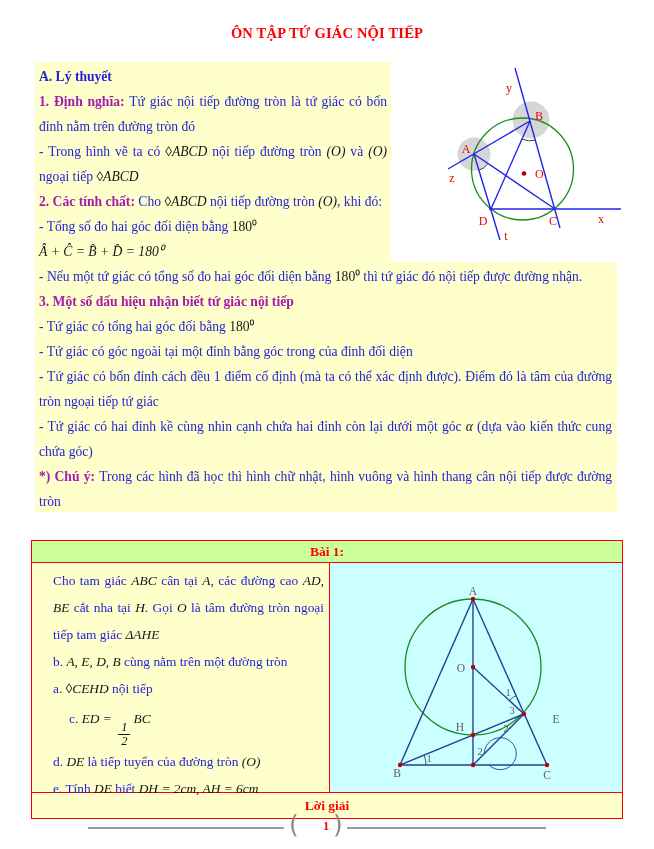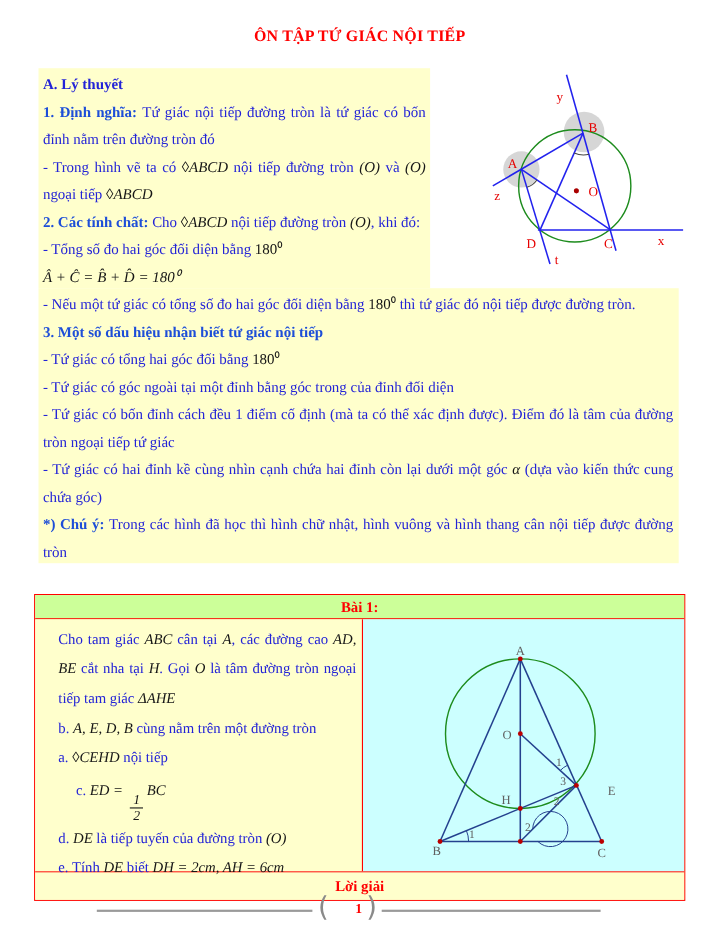--- a/index.html
+++ b/index.html
@@ -10,21 +10,21 @@
          color:#ff0000;font-weight:bold;font-size:14.5px;letter-spacing:.2px;}
   
   .theory{font-size:13.6px;line-height:25px;text-align:justify;color:#2323d7;}
   #theory-top{position:absolute;left:35px;top:62px;width:356px;height:200px;
               background:#ffffcc;padding:2px 4px 0 4px;box-sizing:border-box;}
   #theory-bottom{position:absolute;left:35px;top:262px;width:582px;height:250px;
               background:#ffffcc;padding:2px 5px 0 4px;box-sizing:border-box;}
   .theory p{margin:0;}
   .s-blue{color:#2323d7;}
   .s-bluebold{color:#2323d7;font-weight:bold;}
-  .s-redbold{color:#1d4ed8;font-weight:bold;}
+  .s-redbold{color:#a21caf;font-weight:bold;}
   .s-math{color:#161616;font-style:italic;}
   .s-mathn{color:#161616;}
   .s-formula{color:#161616;font-style:italic;}
   
   .frac{display:inline-flex;flex-direction:column;vertical-align:-8px;text-align:center;
         margin:0 3px;color:#161616;font-style:italic;line-height:1.05;font-size:12.5px;}
   .frac .num{border-bottom:1px solid #161616;padding:0 3px;}
   .frac .den{padding:0 3px;}
   
   #diagram1{position:absolute;left:437px;top:58px;width:217px;height:200px;}
@@ -67,21 +67,21 @@
   <div id="theory-top" class="theory">
     <p><span class="s-bluebold">A. Lý thuyết</span></p>
     <p><span class="s-redbold">1. Định nghĩa: </span><span class="s-blue">Tứ giác nội tiếp đường tròn là tứ giác có bốn đỉnh nằm trên đường tròn đó</span></p>
     <p><span class="s-blue">- Trong hình vẽ ta có </span><span class="s-math">◊ABCD</span><span class="s-blue"> nội tiếp đường tròn </span><span class="s-math">(O)</span><span class="s-blue"> và </span><span class="s-math">(O)</span><span class="s-blue"> ngoại tiếp </span><span class="s-math">◊ABCD</span></p>
     <p><span class="s-redbold">2. Các tính chất: </span><span class="s-blue">Cho </span><span class="s-math">◊ABCD</span><span class="s-blue"> nội tiếp đường tròn </span><span class="s-math">(O)</span><span class="s-blue">, khi đó:</span></p>
     <p><span class="s-blue">- Tổng số đo hai góc đối diện bằng </span><span class="s-mathn">180⁰</span></p>
     <p><span class="s-formula">Â + Ĉ = B̂ + D̂ = 180⁰</span></p>
   </div>
 
   <div id="theory-bottom" class="theory">
-    <p><span class="s-blue">- Nếu một tứ giác có tổng số đo hai góc đối diện bằng </span><span class="s-mathn">180⁰</span><span class="s-blue"> thì tứ giác đó nội tiếp được đường tròn.</span></p>
+    <p><span class="s-blue">- Nếu một tứ giác có tổng số đo hai góc đối diện bằng </span><span class="s-mathn">180⁰</span><span class="s-blue"> thì tứ giác đó nội tiếp được đường nhận.</span></p>
     <p><span class="s-redbold">3. Một số dấu hiệu nhận biết tứ giác nội tiếp</span></p>
     <p><span class="s-blue">- Tứ giác có tổng hai góc đối bằng </span><span class="s-mathn">180⁰</span></p>
     <p><span class="s-blue">- Tứ giác có góc ngoài tại một đỉnh bằng góc trong của đỉnh đối diện</span></p>
     <p><span class="s-blue">- Tứ giác có bốn đỉnh cách đều 1 điểm cố định (mà ta có thể xác định được). Điểm đó là tâm của đường tròn ngoại tiếp tứ giác</span></p>
     <p><span class="s-blue">- Tứ giác có hai đỉnh kề cùng nhìn cạnh chứa hai đỉnh còn lại dưới một góc </span><span class="s-math">α</span><span class="s-blue"> (dựa vào kiến thức cung chứa góc)</span></p>
     <p><span class="s-redbold">*) Chú ý: </span><span class="s-blue">Trong các hình đã học thì hình chữ nhật, hình vuông và hình thang cân nội tiếp được đường tròn</span></p>
   </div>
 
   <svg id="diagram1" viewBox="437 58 217 200">
     <circle cx="474" cy="154" r="16.5" fill="#d2d2d2" opacity="0.9"></circle>

